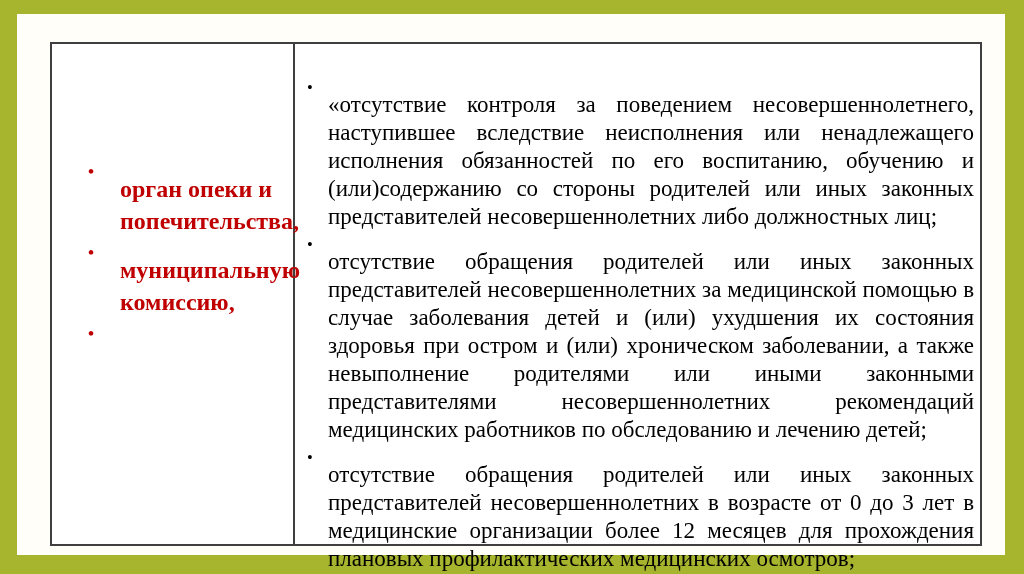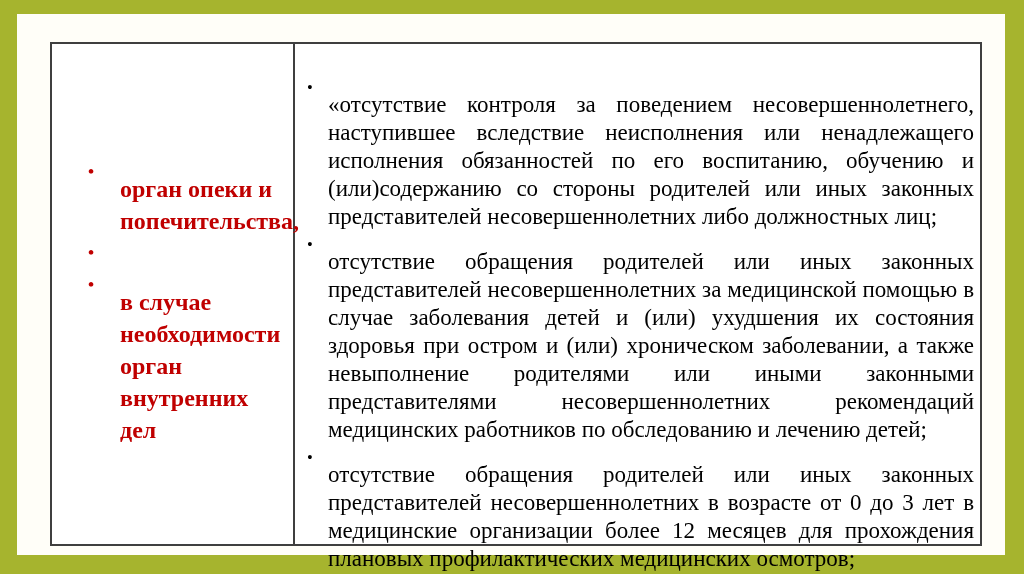--- a/index.html
+++ b/index.html
@@ -71,24 +71,24 @@
 
   <div class="content-table">
 
     <div class="cell cell-left">
       <div class="li">
         <span class="bullet">•</span>
         <span class="txt">орган опеки и попечительства,</span>
       </div>
       <div class="li">
         <span class="bullet">•</span>
+        <span class="txt">муниципальную комиссию,</span>
       </div>
       <div class="li">
         <span class="bullet">•</span>
-        <span class="txt">в случае необходимости орган внутренних дел</span>
       </div>
     </div>
 
     <div class="cell cell-right">
       <div class="li">
         <span class="bullet">•</span>
         <span class="txt">«отсутствие контроля за поведением несовершеннолетнего, наступившее вследствие неисполнения или ненадлежащего исполнения обязанностей по его воспитанию, обучению и (или)содержанию со стороны родителей или иных законных представителей несовершеннолетних либо должностных лиц;</span>
       </div>
       <div class="li">
         <span class="bullet">•</span>

